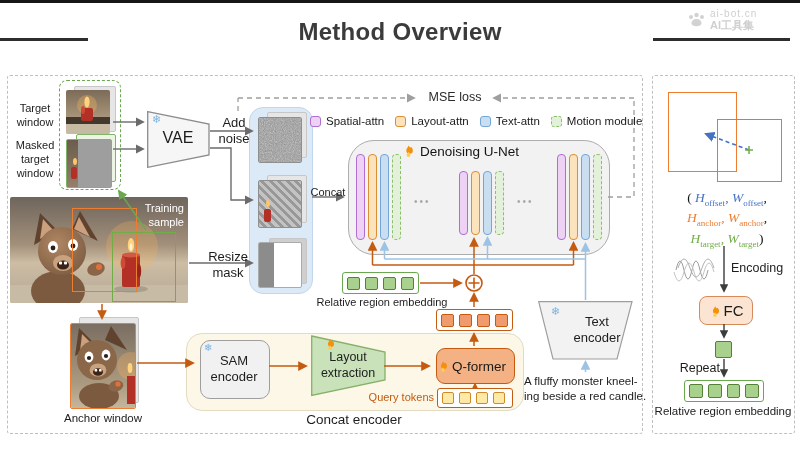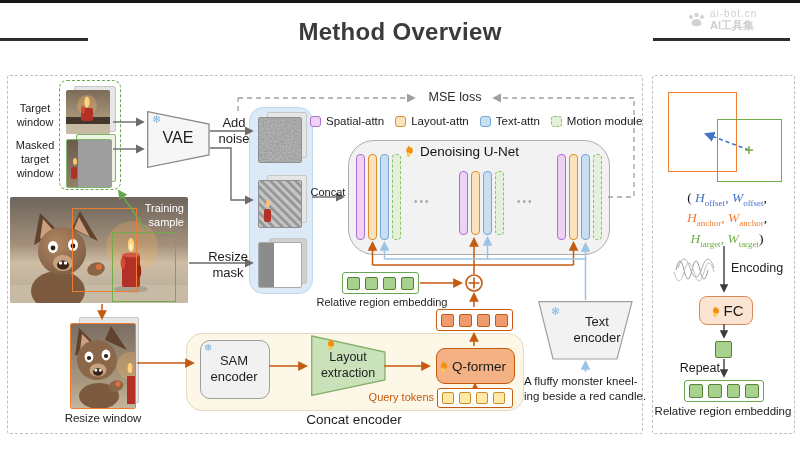--- a/index.html
+++ b/index.html
@@ -226,21 +226,21 @@
       <ellipse cx="27" cy="48" rx="5" ry="3.8" fill="#3c2317"></ellipse>
       <rect x="23.6" y="45" width="2.6" height="2.6" rx="0.7" fill="#fff"></rect>
         <rect x="28" y="45" width="2.6" height="2.6" rx="0.7" fill="#fff"></rect>
       <ellipse cx="28" cy="72" rx="20" ry="13" fill="#7c5a40"></ellipse>
       <ellipse cx="45" cy="62" rx="7.5" ry="5.5" fill="#8a6547" transform="rotate(-18 45 62)"></ellipse>
       <circle cx="47" cy="60" r="2.6" fill="#e2703a"></circle>
       <rect x="56" y="52" width="8" height="28" fill="#b33026"></rect>
       <ellipse cx="59" cy="44" rx="2.4" ry="5" fill="#ffd37e"></ellipse>
     </svg>
   </div>
-  <div class="lbl" style="left:58px;top:411px;width:90px;font-size:11.5px">Resize window</div>
+  <div class="lbl" style="left:58px;top:411px;width:90px;font-size:11.5px">Anchor window</div>
 
   <div class="bluebox box"></div>
 
   <div class="frame" style="left:267px;top:112px;width:38px;height:44px"></div>
   <div class="imgbox" style="left:258px;top:117px;width:42px;height:44px;border:1px solid #8f8f8f">
     <svg width="42" height="44">
       <filter id="nz">
           <feTurbulence type="fractalNoise" baseFrequency="0.9" numOctaves="3" seed="7"></feTurbulence>
           <feColorMatrix type="saturate" values="0"></feColorMatrix>
         </filter>

